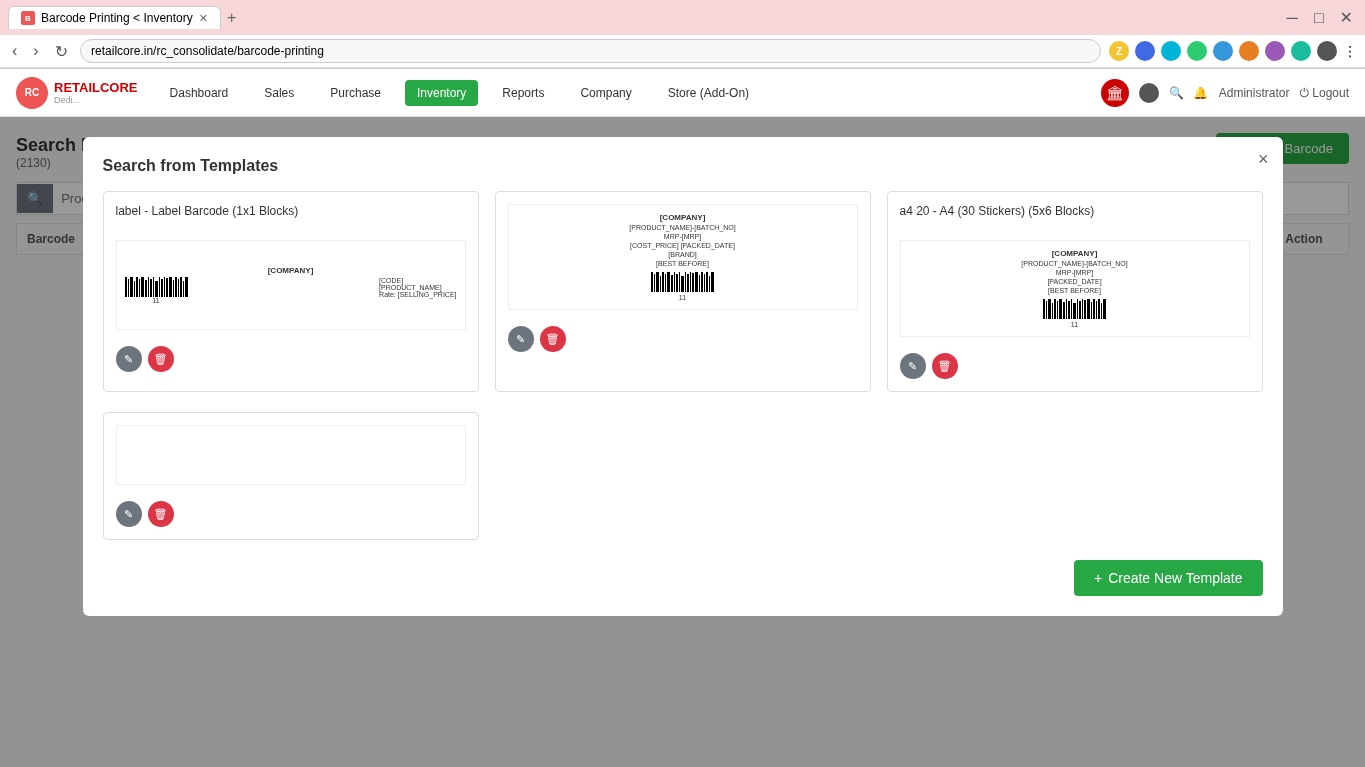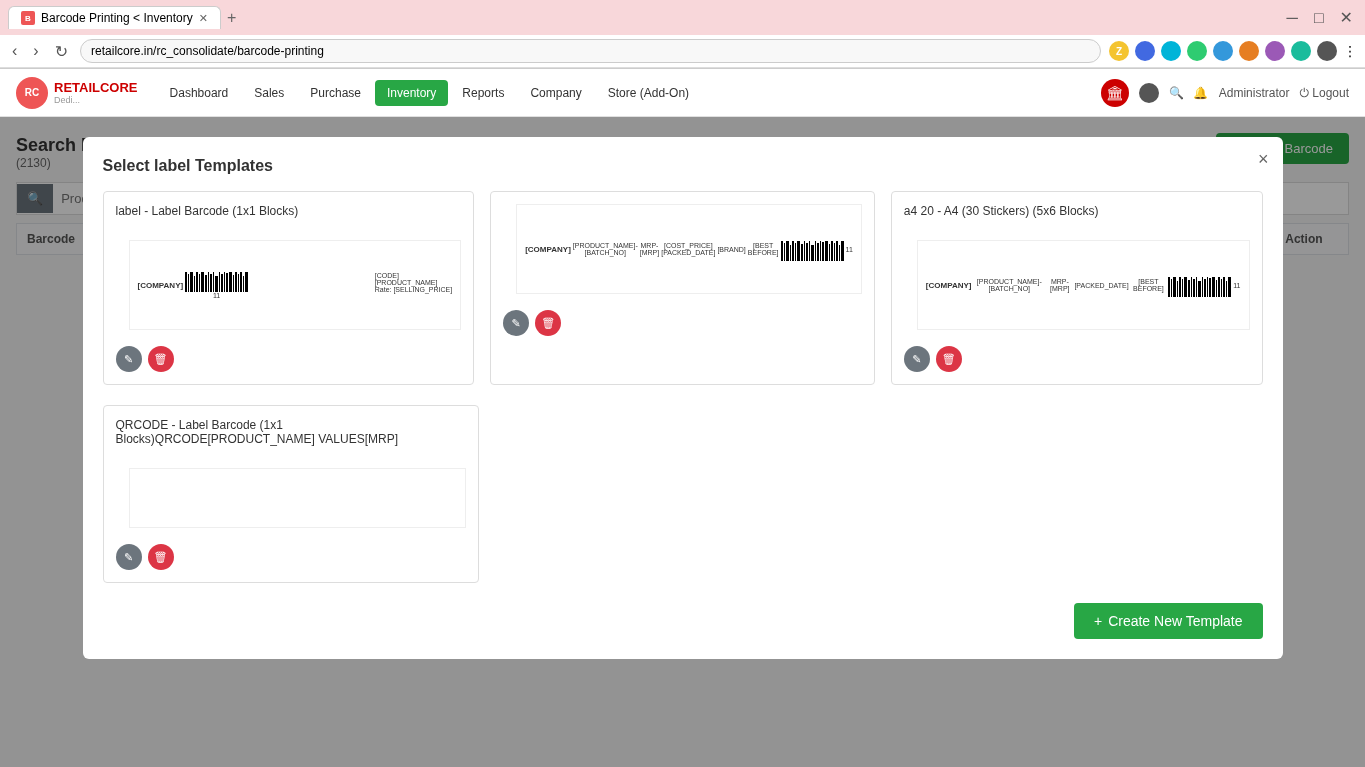--- a/index.html
+++ b/index.html
@@ -28,21 +28,21 @@
 
     
     .app-header {
       background: white; border-bottom: 1px solid #e0e0e0;
       display: flex; align-items: center; padding: 0 16px; height: 48px;
     }
     .logo { display: flex; align-items: center; gap: 6px; margin-right: 20px; }
     .logo-circle { width: 32px; height: 32px; border-radius: 50%; background: #e55; display: flex; align-items: center; justify-content: center; color: white; font-weight: bold; font-size: 10px; }
     .logo-text { font-weight: bold; color: #c00; font-size: 13px; text-align: center; }
     .logo-sub { font-size: 9px; color: #999; }
-    .nav-menu { display: flex; gap: 2px; }
+    .nav-menu { display: flex; gap: 12px; }
     .nav-item { padding: 6px 12px; font-size: 12px; color: #333; cursor: pointer; border-radius: 4px; }
     .nav-item.active { background: #28a745; color: white; }
     .app-right { margin-left: auto; display: flex; align-items: center; gap: 10px; font-size: 12px; color: #555; }
 
     
     .page-bg { background: #f5f5f5; position: relative; height: calc(767px - 86px); overflow: hidden; }
 
     
     .modal-overlay {
       position: absolute; top: 0; left: 0; right: 0; bottom: 0;
@@ -62,21 +62,21 @@
     
     .template-grid { display: grid; grid-template-columns: 1fr 1fr 1fr; gap: 16px; margin-bottom: 20px; }
     .template-card {
       border: 1px solid #ddd; border-radius: 4px; padding: 12px;
       display: flex; flex-direction: column; gap: 16px;
     }
     .template-name { font-size: 12px; color: #333; font-weight: 500; margin-bottom: 6px; }
     .template-preview {
       background: white; border: 1px solid #eee; padding: 8px;
       text-align: center; font-size: 9px; color: #333; min-height: 90px;
-      display: flex; flex-direction: row; align-items: center; justify-content: center; gap: 2px; margin-left: 13px;
+      display: flex; flex-direction: column; align-items: center; justify-content: center; gap: 2px;
     }
     .template-actions { display: flex; gap: 6px; }
     .action-btn {
       width: 26px; height: 26px; border-radius: 50%; border: none; cursor: pointer;
       display: flex; align-items: center; justify-content: center; font-size: 11px; color: white;
     }
     .edit-btn { background: #6c757d; }
     .delete-btn { background: #dc3545; }
 
     
@@ -214,21 +214,21 @@
       <div class="th" style="flex:1;">Batch No.</div>
       <div class="th" style="flex:1;">Cost Price</div>
       <div class="th" style="flex:0.7;">MRP</div>
       <div class="th" style="flex:0.7;">Print Qty</div>
       <div class="th" style="flex:0.6;border-right:none;">Action</div>
     </div>
   </div>
 
   <div class="modal-overlay">
     <div class="modal">
-      <div class="modal-title">Select label Templates</div>
+      <div class="modal-title">Search from Templates</div>
       <button class="modal-close">×</button>
 
       <div class="template-grid">
 
         <div class="template-card">
           <div class="template-name">label - Label Barcode (1x1 Blocks)</div>
           <div class="template-preview">
             <div style="font-size:8px;font-weight:bold;">[COMPANY]</div>
             <div style="display:flex;justify-content:space-between;width:100%;font-size:7px;">
               <div>
@@ -352,21 +352,20 @@
           <div class="template-actions">
             <button class="action-btn edit-btn">✎</button>
             <button class="action-btn delete-btn">🗑</button>
           </div>
         </div>
       </div>
 
       <div class="template-grid-bottom">
 
         <div class="template-card">
-          <div class="template-name">QRCODE - Label Barcode (1x1 Blocks)QRCODE[PRODUCT_NAME] VALUES[MRP]</div>
           <div class="template-preview" style="min-height:60px;">
           </div>
           <div class="template-actions">
             <button class="action-btn edit-btn">✎</button>
             <button class="action-btn delete-btn">🗑</button>
           </div>
         </div>
 
         <div></div>
         <div></div>

